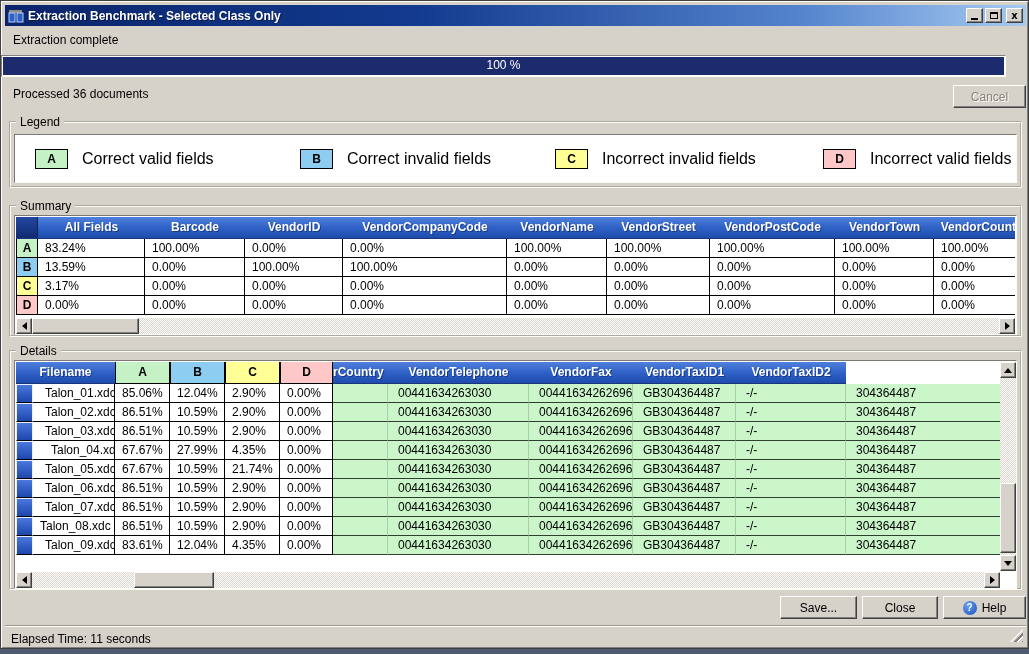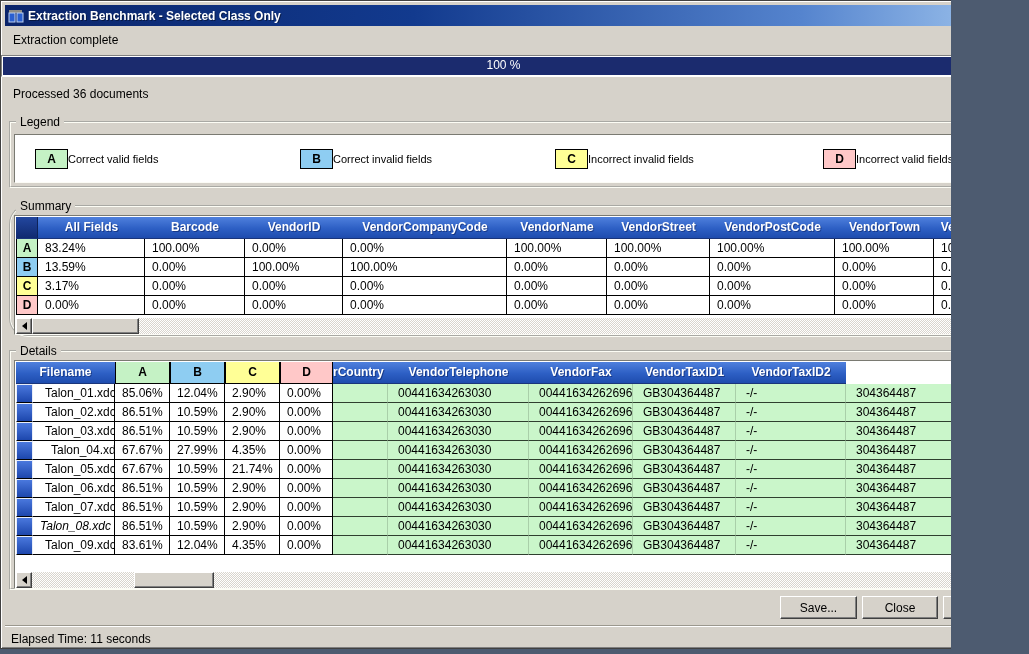--- a/index.html
+++ b/index.html
@@ -1,18 +1,18 @@
 <!DOCTYPE html>
 <html><head>
 <meta charset="utf-8">
 <style>
   * { margin:0; padding:0; box-sizing:border-box; }
   html,body { background:#4d5b70; }
   body { font-family:"Liberation Sans","DejaVu Sans",sans-serif; font-size:12px; color:#000; }
-  .screen { position:relative; width:951px; height:654px; background:#eab308; overflow:hidden; }
+  .screen { position:relative; width:1029px; height:654px; background:#eab308; overflow:hidden; }
   .window { position:absolute; left:0; top:0; width:1029px; height:649px; background:#d6d2ca;
             border:1px solid #404040; box-shadow:inset 1px 1px 0 #fff, inset -1px -1px 0 #808080; }
   
   .titlebar { position:absolute; left:4px; top:4px; width:1021px; height:21px;
               background:linear-gradient(90deg,#0a246a 0%,#123a8e 40%,#5584ce 78%,#a6caf0 100%);
               display:flex; align-items:center; padding:0 3px; }
   .title-text { color:#fff; font-weight:bold; font-size:12px; margin-left:4px;
                 text-shadow:1px 1px 0 rgba(0,0,0,.4); flex:1; white-space:nowrap; overflow:hidden; }
   .winbtns { display:flex; gap:2px; }
   .winbtn { width:17px; height:15px; background:#d6d2ca; border:1px solid; border-color:#fff #404040 #404040 #fff;
@@ -35,21 +35,21 @@
   .btn.disabled { color:#868379; text-shadow:1px 1px 0 #fff; }
   .help-circle { width:14px; height:14px; border-radius:50%; background:radial-gradient(circle at 35% 30%,#6aa0e8,#1a50c0);
                  color:#fff; font-weight:bold; font-size:10px; line-height:14px; text-align:center; }
   
   .gb { position:absolute; border:2px groove #fdfdf5; }
   .gb-label { position:absolute; top:-8px; left:5px; background:#d6d2ca; padding:0 4px; font-size:12px; }
   .panel { position:absolute; background:#fff; border:1px solid; border-color:#7a7a72 #fcfcf6 #fcfcf6 #7a7a72; }
   
   .legend-item { position:absolute; top:14px; display:flex; align-items:center; }
   .swatch { width:33px; height:20px; border:1px solid #000; text-align:center; font-weight:bold; line-height:18px; font-size:12px; }
-  .legend-text { font-size:11px; }
+  .legend-text { margin-left:14px; font-size:16px; }
   
   .grid { position:absolute; overflow:hidden; background:#fff; }
   .grow { display:flex; }
   .cell { flex:none; overflow:hidden; white-space:nowrap; }
   .hdr { background:linear-gradient(180deg,#4f80dd 0%,#2d5fc4 55%,#1e4cae 100%); color:#fff; font-weight:bold;
          text-align:center; line-height:21px; height:22px; border-bottom:1px solid #1a357a; text-shadow:1px 1px 0 rgba(10,30,90,.55); }
   .hdr.left { text-align:left; }
   .hdr-corner { background:linear-gradient(180deg,#23479f,#102a70); border-right:1px solid #0d2258; }
   .hdr-colored { color:#000; text-shadow:none; border:1px solid #000; border-top:none; line-height:20px; }
   .rowlabel { text-align:center; font-weight:bold; border:1px solid #000; border-top:none; }
@@ -131,21 +131,21 @@
               <div class="legend-text">Incorrect invalid fields</div>
             </div>
             <div class="legend-item" style="left: 808px;">
               <div class="swatch" style="background: rgb(255, 200, 200);">D</div>
               <div class="legend-text">Incorrect valid fields</div>
             </div>
           </div>
       </div>
     </div>
 
-    <div class="gb" style="left:8px; top:204px; width:1013px; height:132px;border-radius:19px;">
+    <div class="gb" style="left:8px; top:204px; width:1013px; height:132px;">
       <div class="gb-label">Summary</div>
       <div class="panel" style="left:3px; top:8px; width:1003px; height:120px;">
         <div class="grid" id="summary-grid" style="left:1px; top:1px; width:999px; height:99px;">
             <div class="grow">
               <div class="cell hdr hdr-corner" style="width: 22px;"></div>
               <div class="cell hdr" style="width: 107px;">All Fields</div>
               <div class="cell hdr" style="width: 100px;">Barcode</div>
               <div class="cell hdr" style="width: 98px;">VendorID</div>
               <div class="cell hdr" style="width: 164px;">VendorCompanyCode</div>
               <div class="cell hdr" style="width: 100px;">VendorName</div>
@@ -326,21 +326,21 @@
               <div class="cell val" style="width: 53px;">0.00%</div>
               <div class="cell gval" style="width: 55px;"></div>
               <div class="cell gval" style="width: 141px;">00441634263030</div>
               <div class="cell gval" style="width: 104px;">00441634262696</div>
               <div class="cell gval" style="width: 103px;">GB304364487</div>
               <div class="cell gval" style="width: 110px;">-/-</div>
               <div class="cell gval" style="width: 157px;">304364487</div>
             </div>
             <div class="grow">
               <div class="cell selcell" style="width: 17px;"></div>
-              <div class="cell val" style="width: 82px;  font-style: italic;">Talon_08.xdc</div>
+              <div class="cell val" style="width: 82px; ">Talon_08.xdc</div>
               <div class="cell val" style="width: 55px;">86.51%</div>
               <div class="cell val" style="width: 55px;">10.59%</div>
               <div class="cell val" style="width: 55px;">2.90%</div>
               <div class="cell val" style="width: 53px;">0.00%</div>
               <div class="cell gval" style="width: 55px;"></div>
               <div class="cell gval" style="width: 141px;">00441634263030</div>
               <div class="cell gval" style="width: 104px;">00441634262696</div>
               <div class="cell gval" style="width: 103px;">GB304364487</div>
               <div class="cell gval" style="width: 110px;">-/-</div>
               <div class="cell gval" style="width: 157px;">304364487</div>

